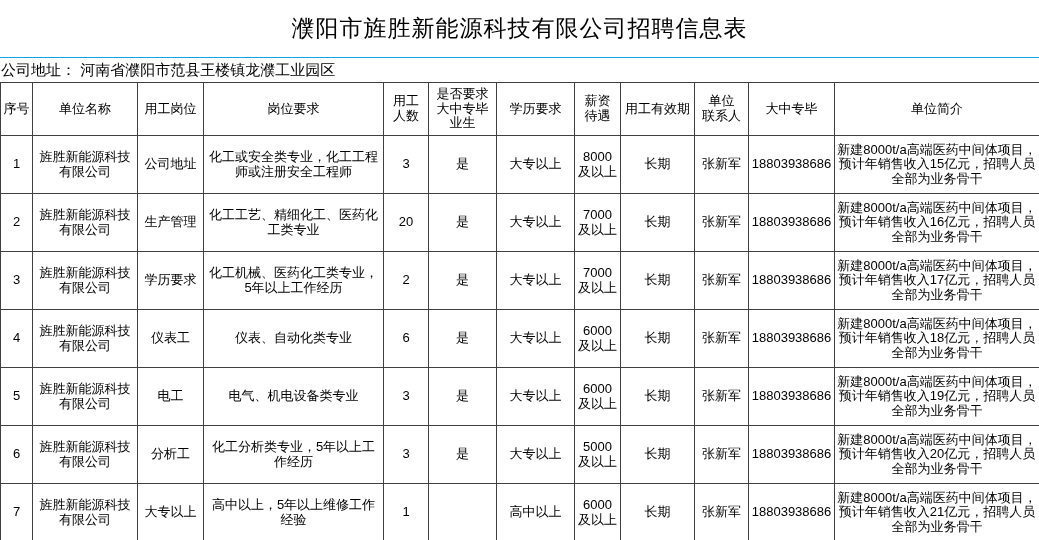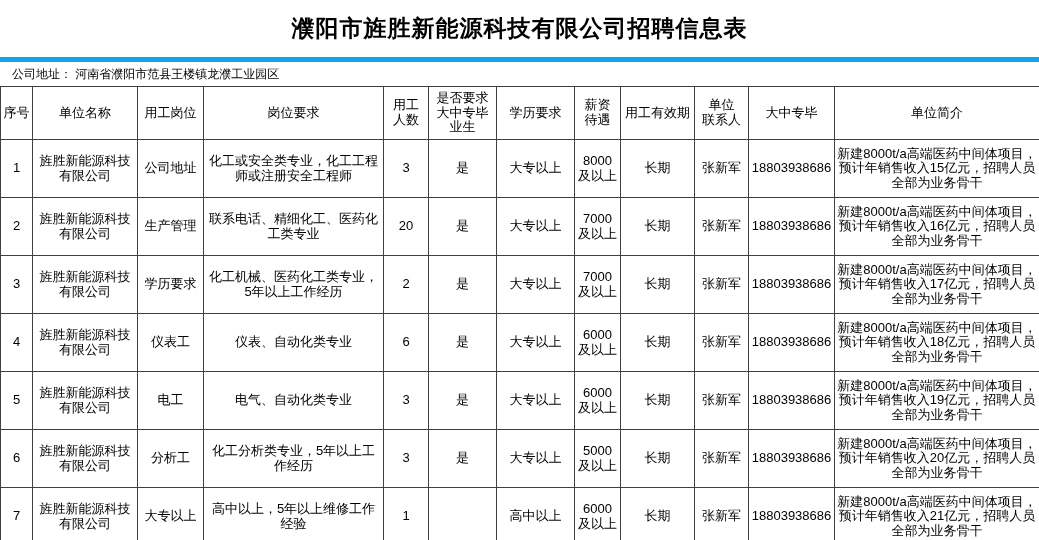--- a/index.html
+++ b/index.html
@@ -14,29 +14,29 @@
     overflow: hidden;
     background: #ffffff;
     color: #000000;
   }
   .title {
     height: 57px;
     display: flex;
     align-items: center;
     justify-content: center;
     font-size: 23px;
-    font-weight: bold;
+    font-weight: normal;
     letter-spacing: 1px;
   }
   .address {
     height: 24px;
     line-height: 24px;
-    border-top: 5px solid #0ea5e9;
-    font-size: 12px;
-    padding-left: 12px;
+    border-top: 1px solid #0ea5e9;
+    font-size: 15px;
+    padding-left: 1px;
     white-space: nowrap;
     overflow: hidden;
   }
   table.recruit {
     border-collapse: collapse;
     table-layout: fixed;
     width: 1039px;
   }
   table.recruit th, table.recruit td {
     border: 1px solid #404040;
@@ -109,21 +109,21 @@
           <td>8000及以上</td>
           <td>长期</td>
           <td>张新军</td>
           <td>18803938686</td>
           <td>新建8000t/a高端医药中间体项目，预计年销售收入15亿元，招聘人员全部为业务骨干</td>
         </tr>
         <tr>
           <td>2</td>
           <td>旌胜新能源科技有限公司</td>
           <td>生产管理</td>
-          <td>联系电话、精细化工、医药化工类专业</td>
+          <td>化工工艺、精细化工、医药化工类专业</td>
           <td>20</td>
           <td>是</td>
           <td>大专以上</td>
           <td>7000及以上</td>
           <td>长期</td>
           <td>张新军</td>
           <td>18803938686</td>
           <td>新建8000t/a高端医药中间体项目，预计年销售收入16亿元，招聘人员全部为业务骨干</td>
         </tr>
         <tr>
@@ -151,21 +151,21 @@
           <td>6000及以上</td>
           <td>长期</td>
           <td>张新军</td>
           <td>18803938686</td>
           <td>新建8000t/a高端医药中间体项目，预计年销售收入18亿元，招聘人员全部为业务骨干</td>
         </tr>
         <tr>
           <td>5</td>
           <td>旌胜新能源科技有限公司</td>
           <td>电工</td>
-          <td>电气、自动化类专业</td>
+          <td>电气、机电设备类专业</td>
           <td>3</td>
           <td>是</td>
           <td>大专以上</td>
           <td>6000及以上</td>
           <td>长期</td>
           <td>张新军</td>
           <td>18803938686</td>
           <td>新建8000t/a高端医药中间体项目，预计年销售收入19亿元，招聘人员全部为业务骨干</td>
         </tr>
         <tr>

